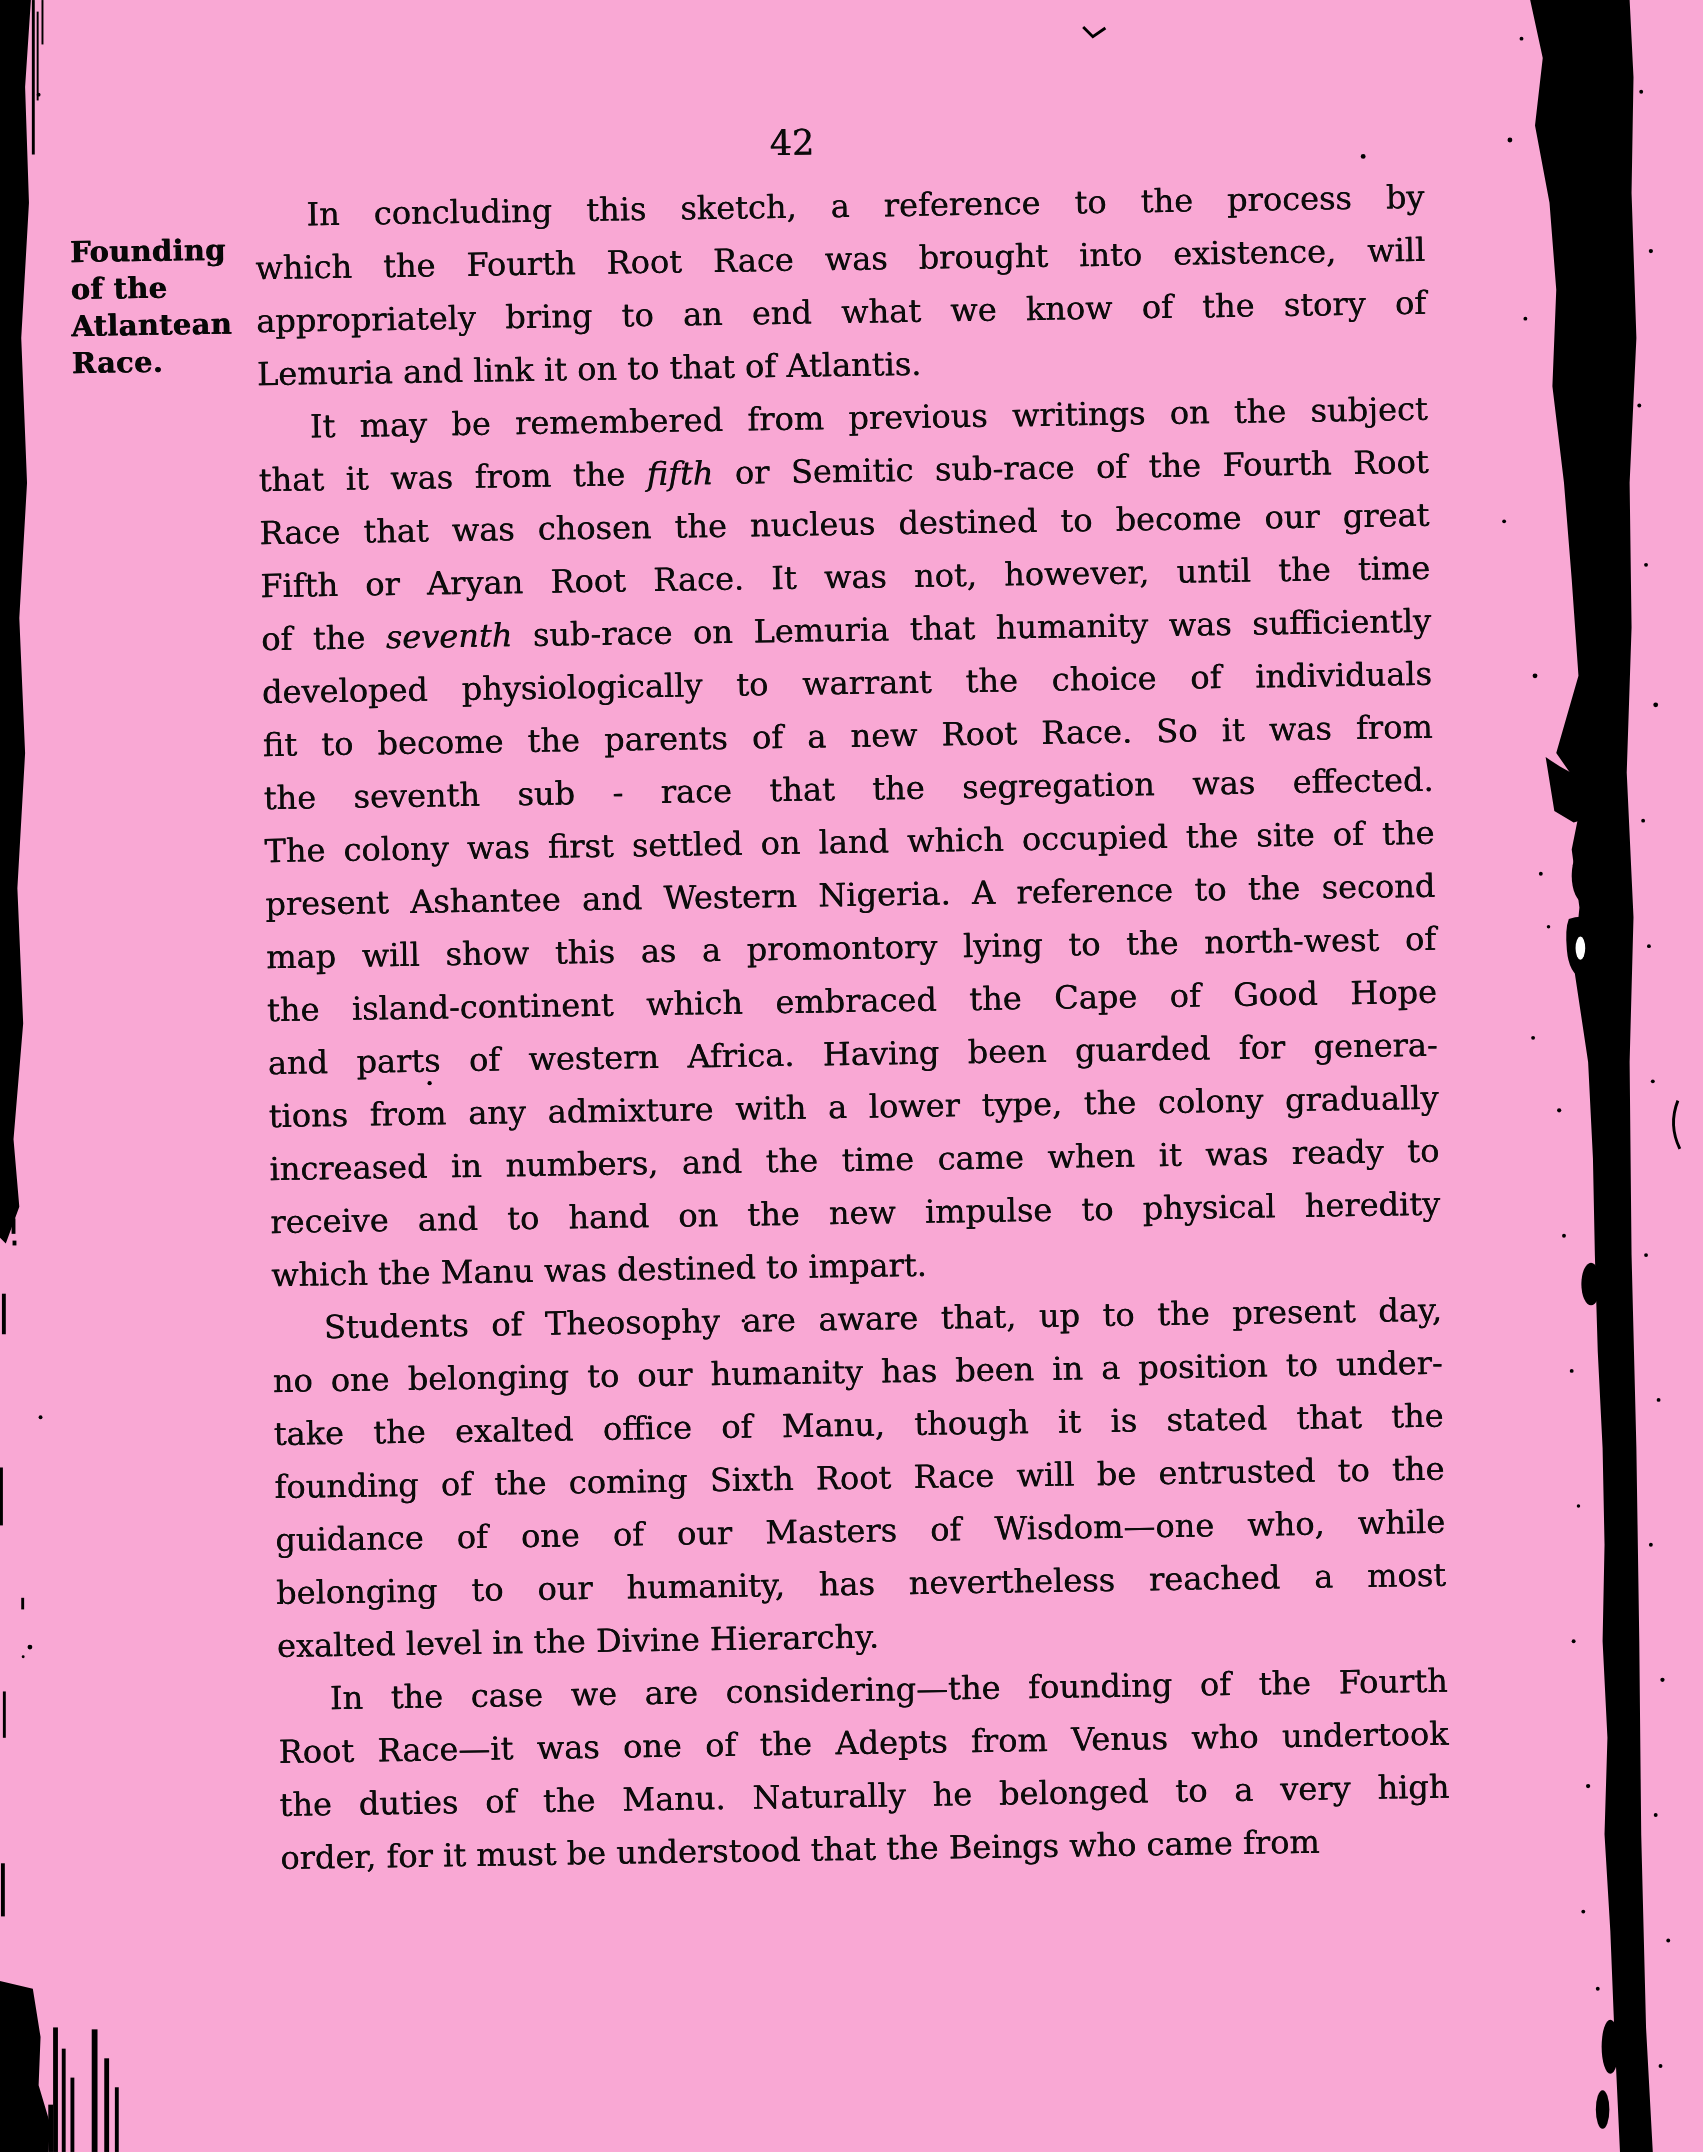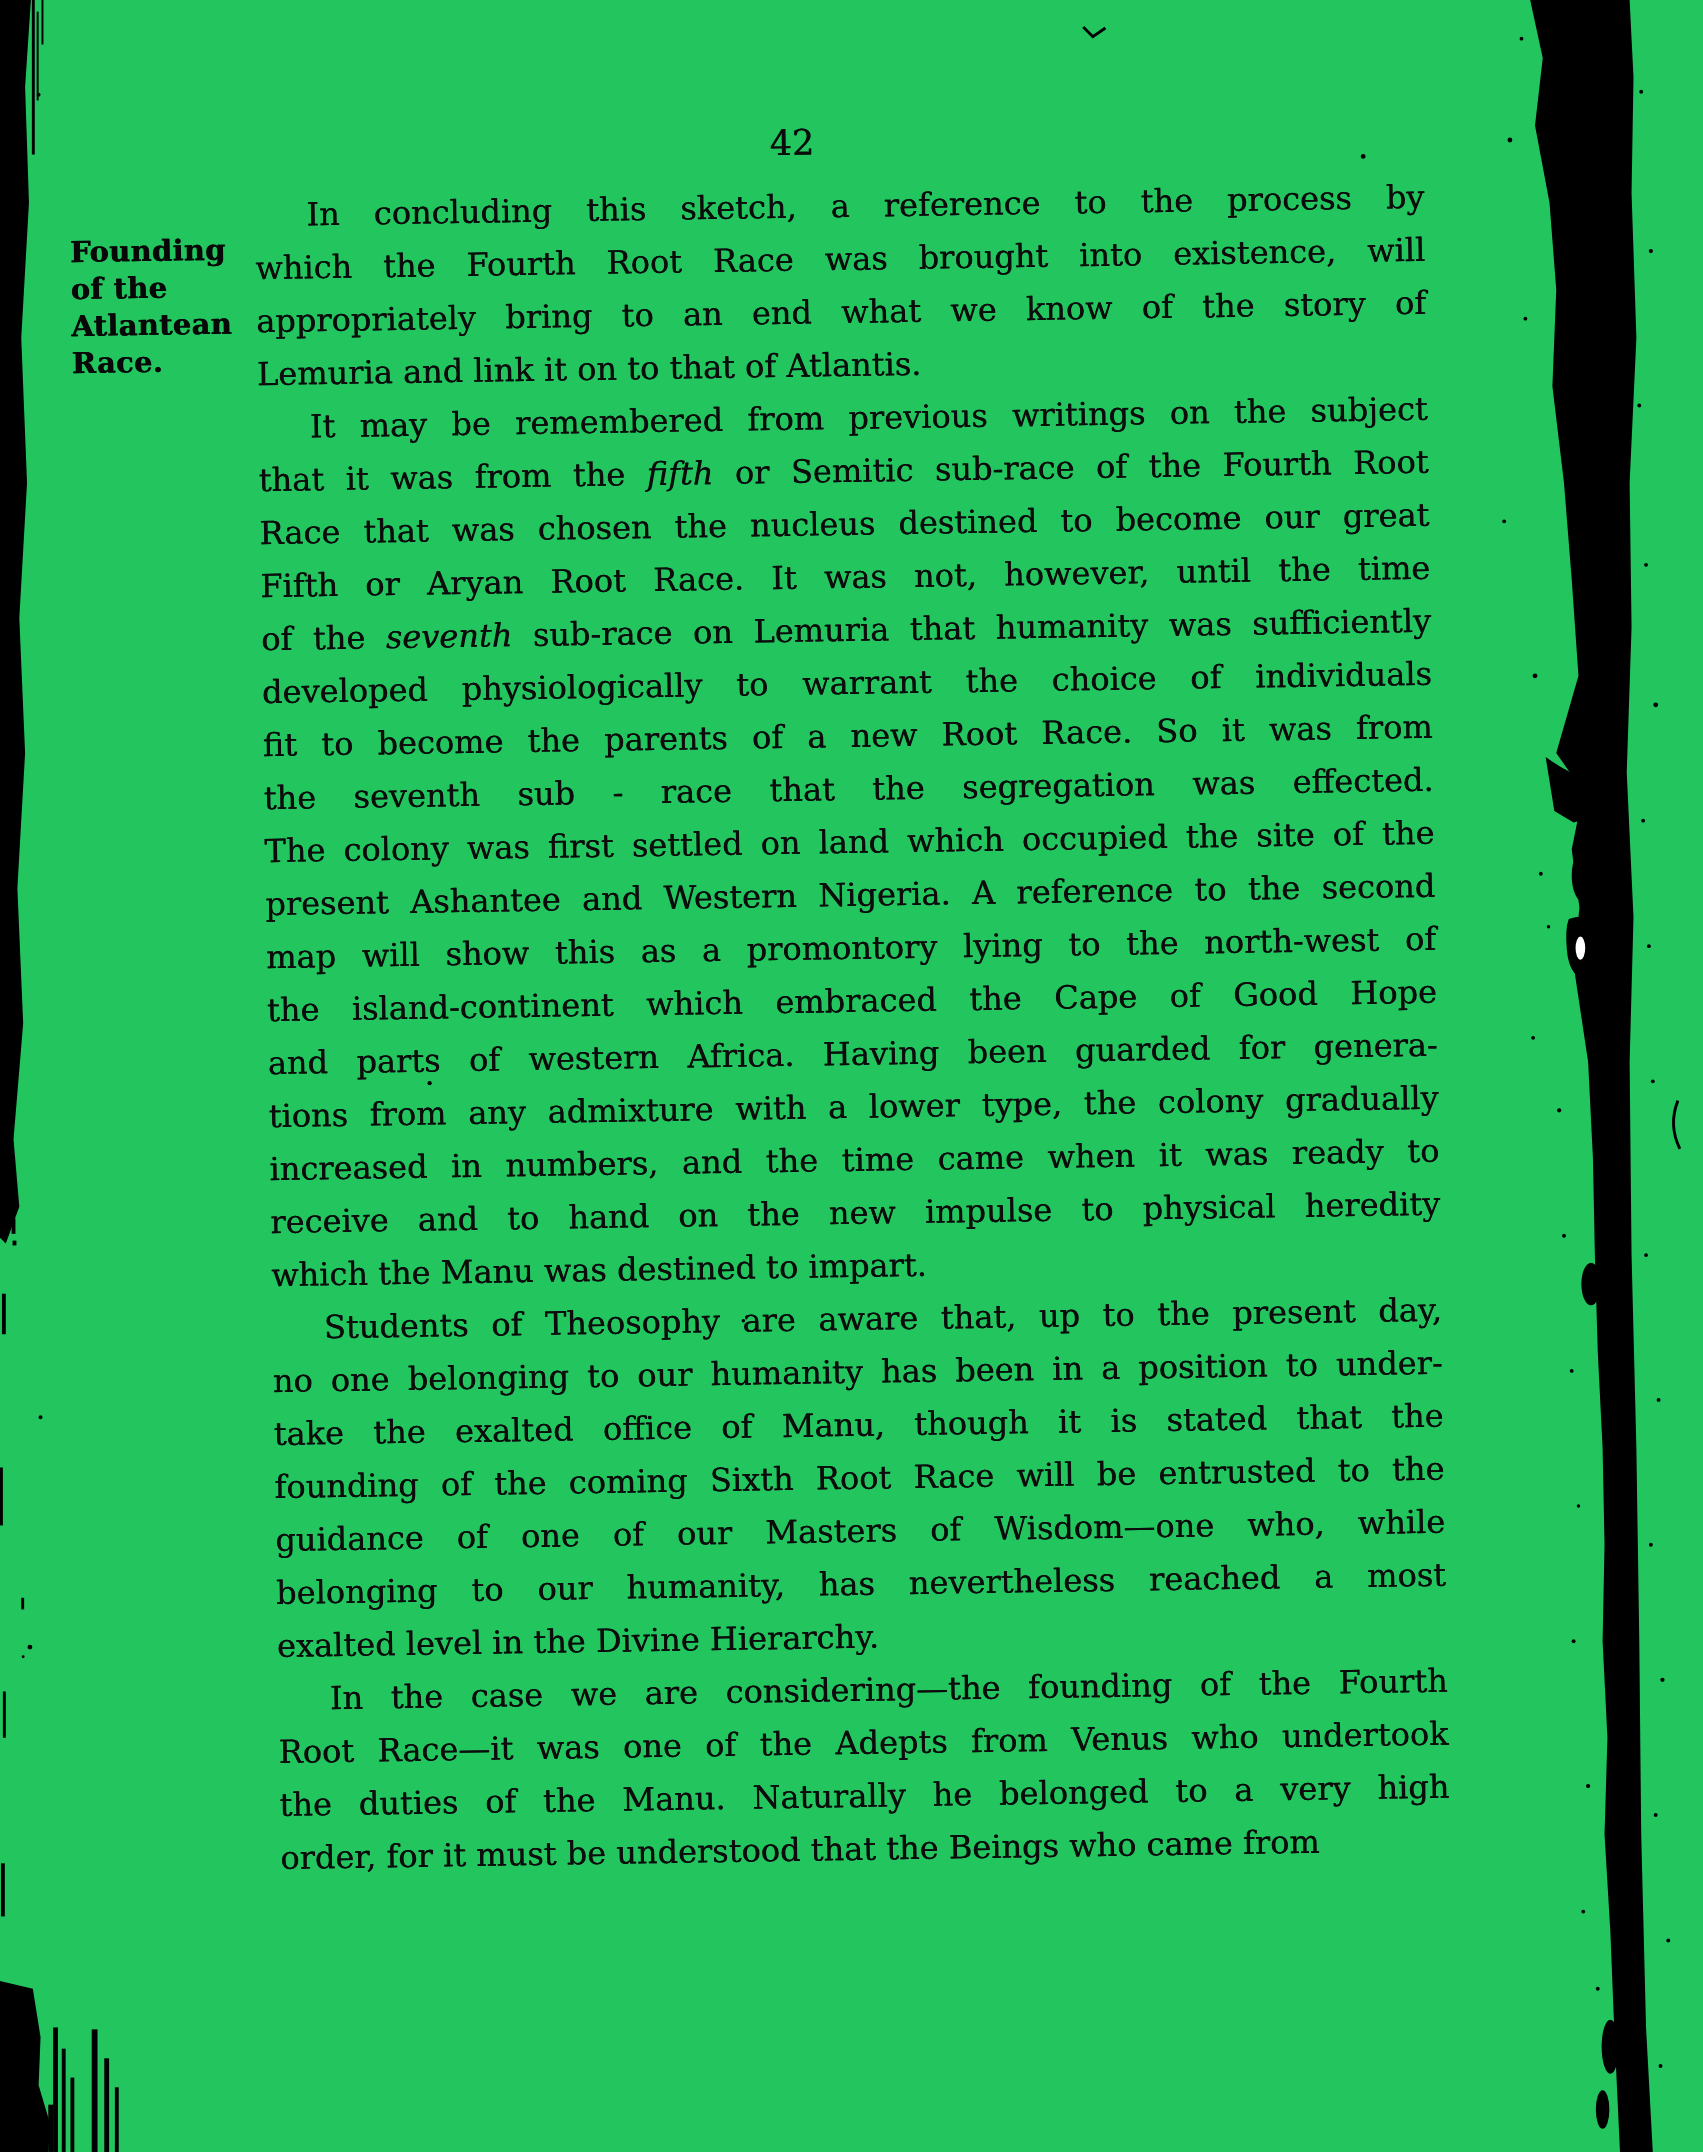--- a/index.html
+++ b/index.html
@@ -1,19 +1,19 @@
 <!DOCTYPE html>
 <html><head>
 <meta charset="utf-8">
 <style>
   html,body{margin:0;padding:0;background:#e8e8e8;}
   .page{
     position:relative;
     width:1703px;height:2152px;
-    background:#22c55e;
+    background:#f9a8d4;
     overflow:hidden;
     font-family:"DejaVu Serif", serif;
   }
   .tilt{
     position:absolute;inset:0;
     transform:rotate(-0.9deg);
     transform-origin:50% 50%;
   }
   .page-number{
     position:absolute;left:763px;top:122px;width:87px;

